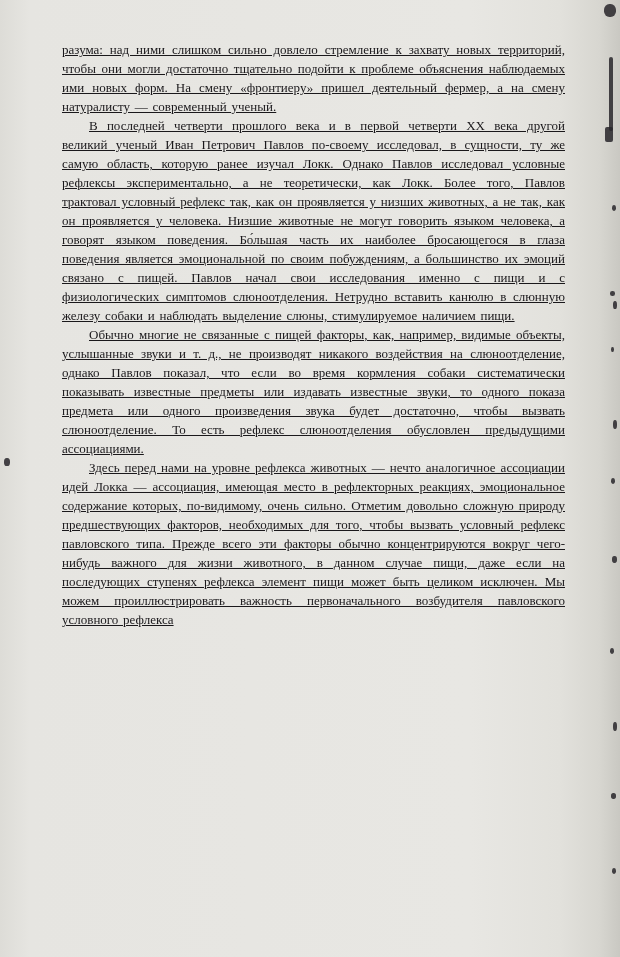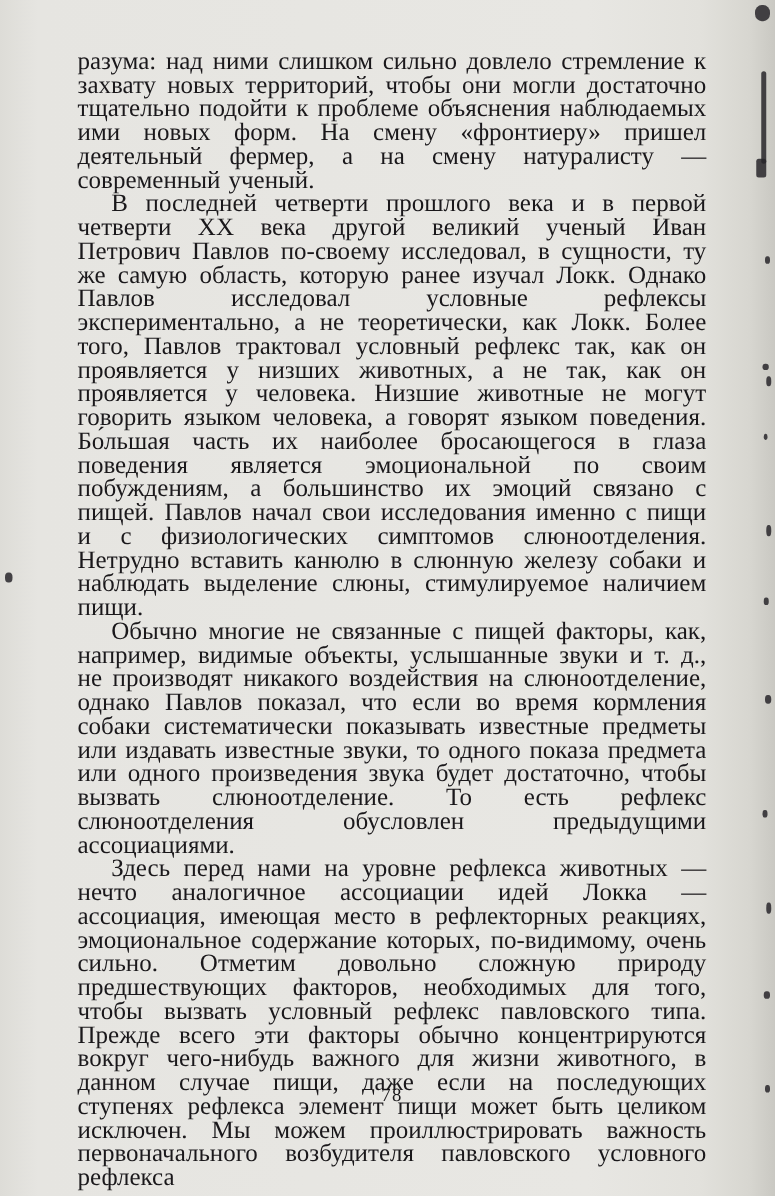--- a/index.html
+++ b/index.html
@@ -26,25 +26,26 @@
         #c9c8c2 620px),
       #e6e5e1;
     font-family: "Liberation Serif", "DejaVu Serif", serif;
   }
   .text-block {
     position: absolute;
     left: 62px;
     top: 40px;
     width: 503px;
     color: #1a181b;
-    font-size: 20px;
+    font-size: 13px;
     line-height: 19px;
     text-align: justify;
     word-spacing: 1.5px;
     hyphens: auto;
+    text-decoration: underline;
     -webkit-hyphens: auto;
   }
   .para {
     margin: 0;
     padding: 0;
   }
   .para.indent {
     text-indent: 27px;
   }
   .page-number {
@@ -73,21 +74,20 @@
 
 <div class="page">
 
   <div class="text-block">
     <p class="para no-indent">разума: над ними слишком сильно довлело стремление к захвату новых территорий, чтобы они могли достаточно тщательно подойти к проблеме объяснения наблюдаемых ими новых форм. На смену «фронтиеру» пришел деятельный фермер, а на смену натуралисту — современный ученый.</p>
     <p class="para indent">В последней четверти прошлого века и в первой четверти XX века другой великий ученый Иван Петрович Павлов по-своему исследовал, в сущности, ту же самую область, которую ранее изучал Локк. Однако Павлов исследовал условные рефлексы экспериментально, а не теоретически, как Локк. Более того, Павлов трактовал условный рефлекс так, как он проявляется у низших животных, а не так, как он проявляется у человека. Низшие животные не могут говорить языком человека, а говорят языком поведения. Бо́льшая часть их наиболее бросающегося в глаза поведения является эмоциональной по своим побуждениям, а большинство их эмоций связано с пищей. Павлов начал свои исследования именно с пищи и с физиологических симптомов слюноотделения. Нетрудно вставить канюлю в слюнную железу собаки и наблюдать выделение слюны, стимулируемое наличием пищи.</p>
     <p class="para indent">Обычно многие не связанные с пищей факторы, как, например, видимые объекты, услышанные звуки и т. д., не производят никакого воздействия на слюноотделение, однако Павлов показал, что если во время кормления собаки систематически показывать известные предметы или издавать известные звуки, то одного показа предмета или одного произведения звука будет достаточно, чтобы вызвать слюноотделение. То есть рефлекс слюноотделения обусловлен предыдущими ассоциациями.</p>
     <p class="para indent">Здесь перед нами на уровне рефлекса животных — нечто аналогичное ассоциации идей Локка — ассоциация, имеющая место в рефлекторных реакциях, эмоциональное содержание которых, по-видимому, очень сильно. Отметим довольно сложную природу предшествующих факторов, необходимых для того, чтобы вызвать условный рефлекс павловского типа. Прежде всего эти факторы обычно концентрируются вокруг чего-нибудь важного для жизни животного, в данном случае пищи, даже если на последующих ступенях рефлекса элемент пищи может быть целиком исключен. Мы можем проиллюстрировать важность первоначального возбудителя павловского условного рефлекса</p>
   </div>
 
-  <div class="page-number">78</div>
 
   <div class="artifact" style="left:604px; top:4px; width:12px; height:13px;"></div>
   <div class="artifact bar" style="left:609px; top:57px; width:4px; height:74px;"></div>
   <div class="artifact bar" style="left:605px; top:127px; width:8px; height:15px;"></div>
   <div class="artifact" style="left:612px; top:205px; width:4px; height:6px;"></div>
   <div class="artifact" style="left:610px; top:291px; width:5px; height:5px;"></div>
   <div class="artifact" style="left:613px; top:301px; width:4px; height:8px;"></div>
   <div class="artifact" style="left:611px; top:347px; width:3px; height:5px;"></div>
   <div class="artifact" style="left:613px; top:420px; width:4px; height:9px;"></div>
   <div class="artifact" style="left:4px; top:458px; width:6px; height:8px;"></div>

